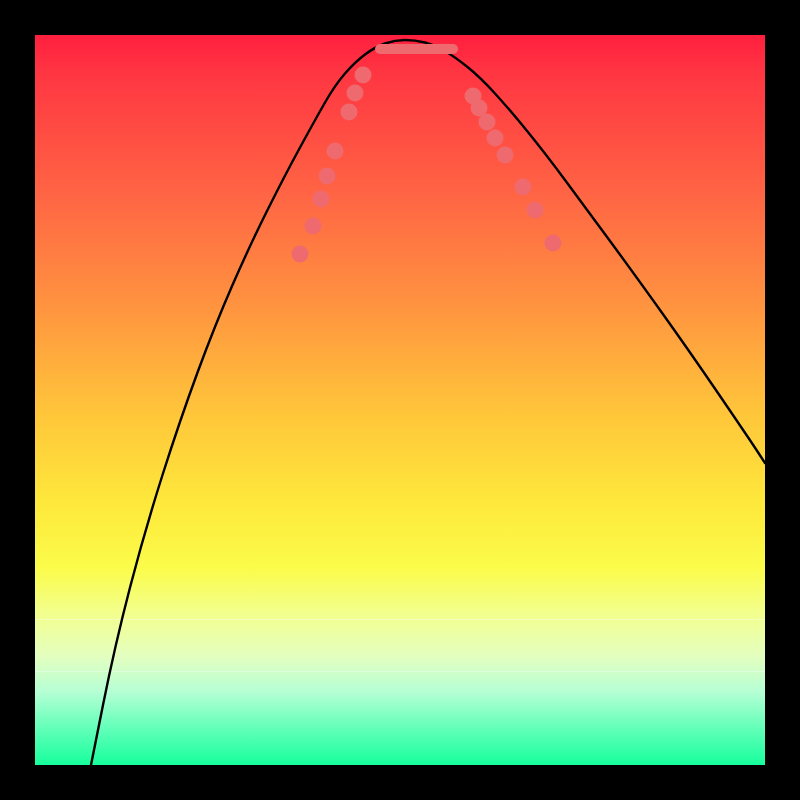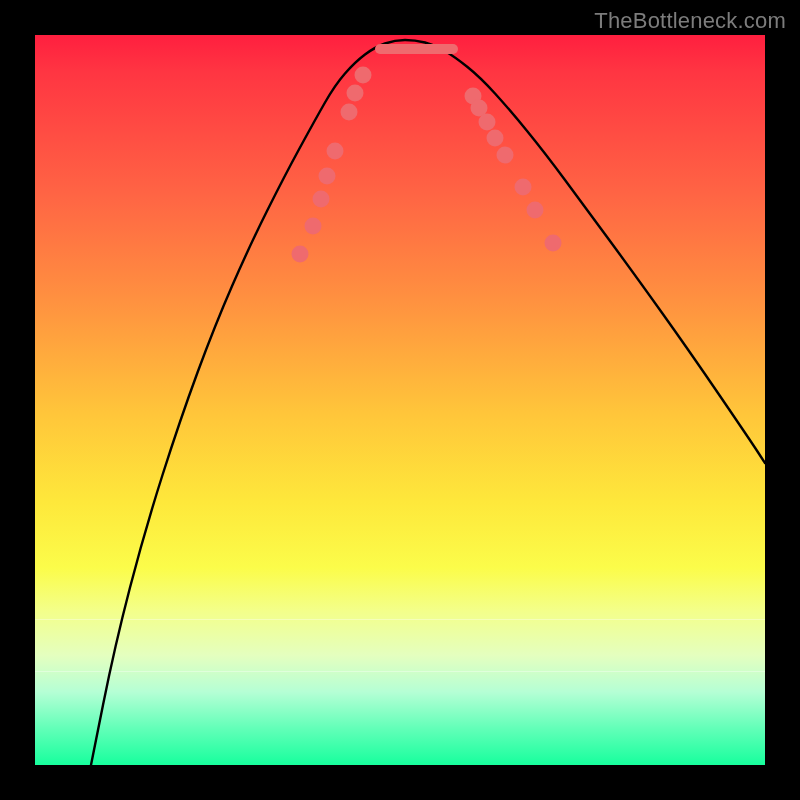--- a/index.html
+++ b/index.html
@@ -84,21 +84,20 @@
     fill: none;
     stroke: #ef6a6e;
     stroke-width: 10;
     stroke-linecap: round;
   }
 </style>
 </head>
 <body>
 
 <div class="frame">
-  <div class="watermark">TheBottleneck.com</div>
 
   <div class="plot-area">
     <div class="grad"></div>
     <div class="band1" style="top: 584px;"></div>
     <div class="band2" style="top: 636px;"></div>
 
     <svg class="curve" viewBox="0 0 730 730" preserveAspectRatio="none">
       <path class="curve-path" d="M 56 730 Q 56 730 68 670 Q 80 610 95 552.5 Q 110 495 127.5 440 Q 145 385 162.5 337.5 Q 180 290 197.5 250 Q 215 210 232.5 175 Q 250 140 265 112.5 Q 280 85 290 67.5 Q 300 50 310 38.5 Q 320 27 330 19.5 Q 340 12 350 8.5 Q 360 5 370 5 Q 380 5 390 7.5 Q 400 10 410 16 Q 420 22 432.5 32 Q 445 42 460 58.5 Q 475 75 492.5 96.5 Q 510 118 530 145 Q 550 172 575 206 Q 600 240 627.5 278.5 Q 655 317 685 361 Q 715 405 722.5 416.5 L 730 428"></path>
       <path class="flat-seg" d="M 345 14 L 418 14"></path>
       <g class="pts">

